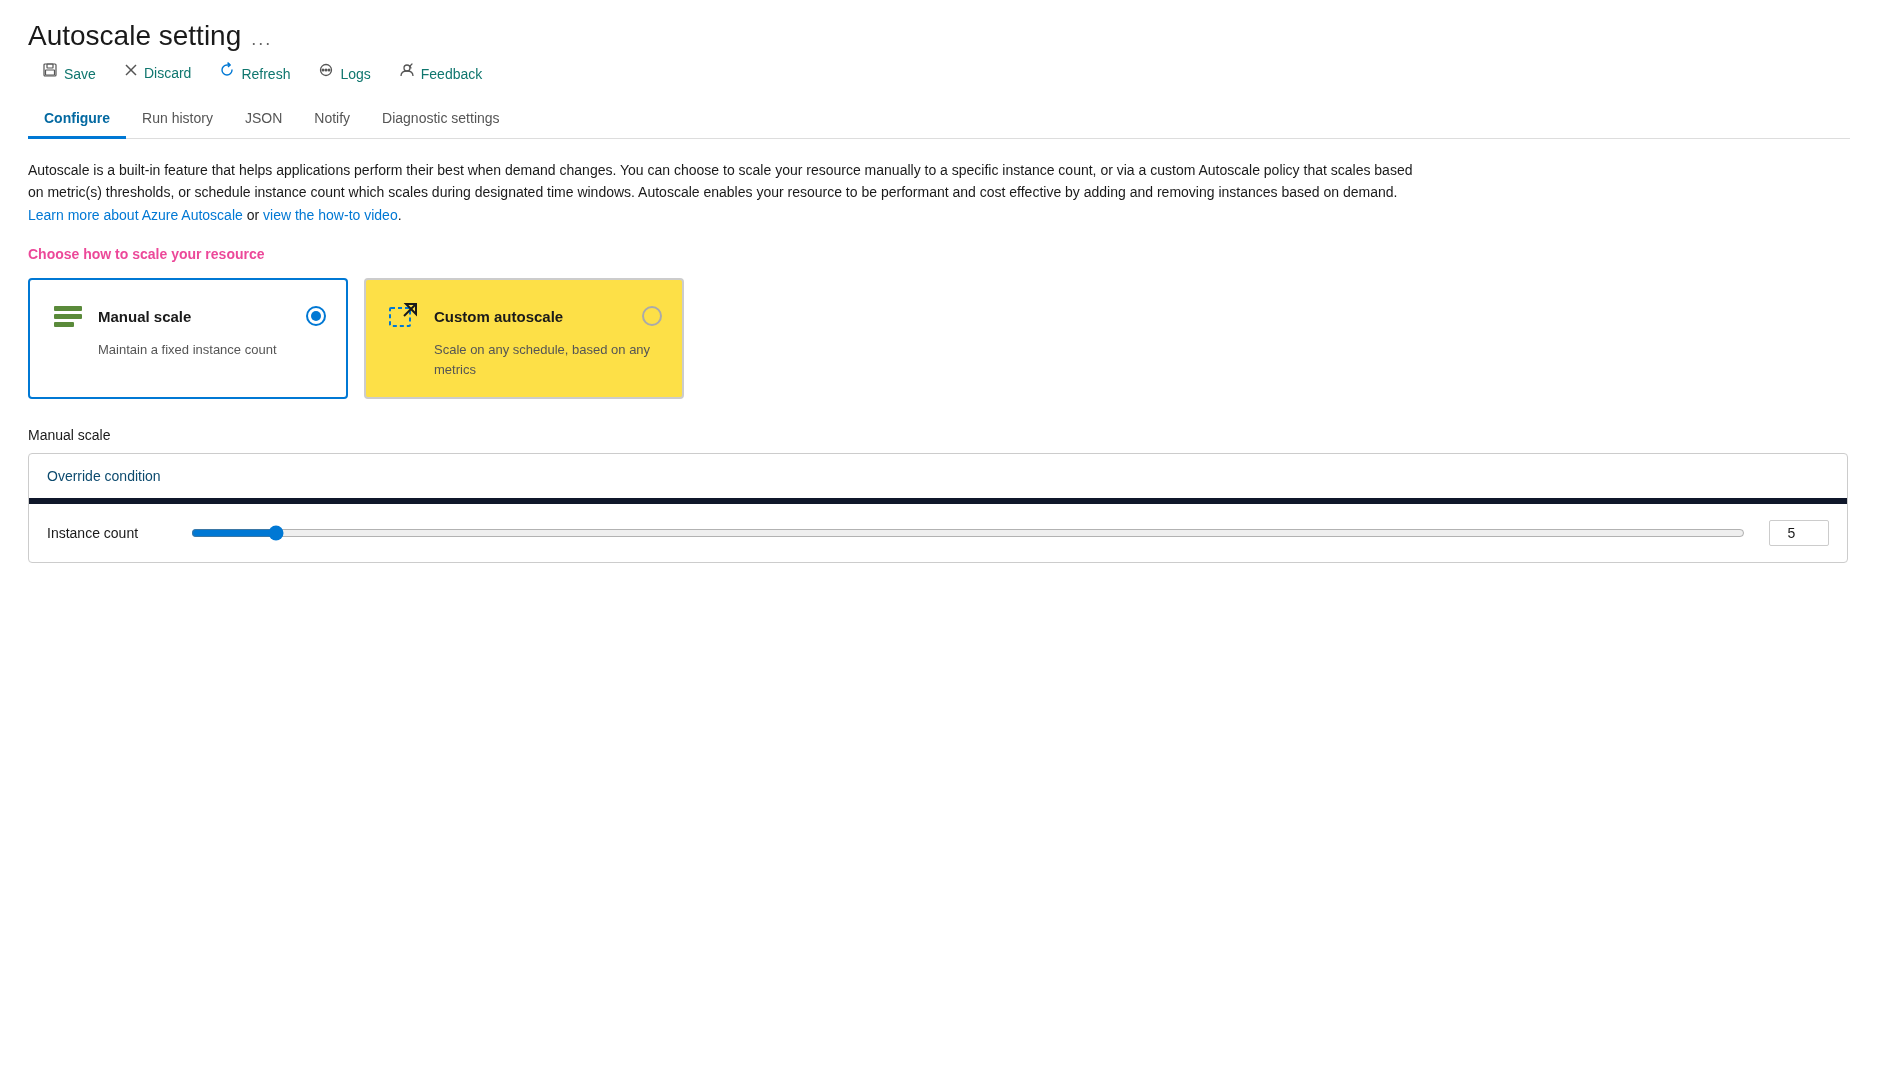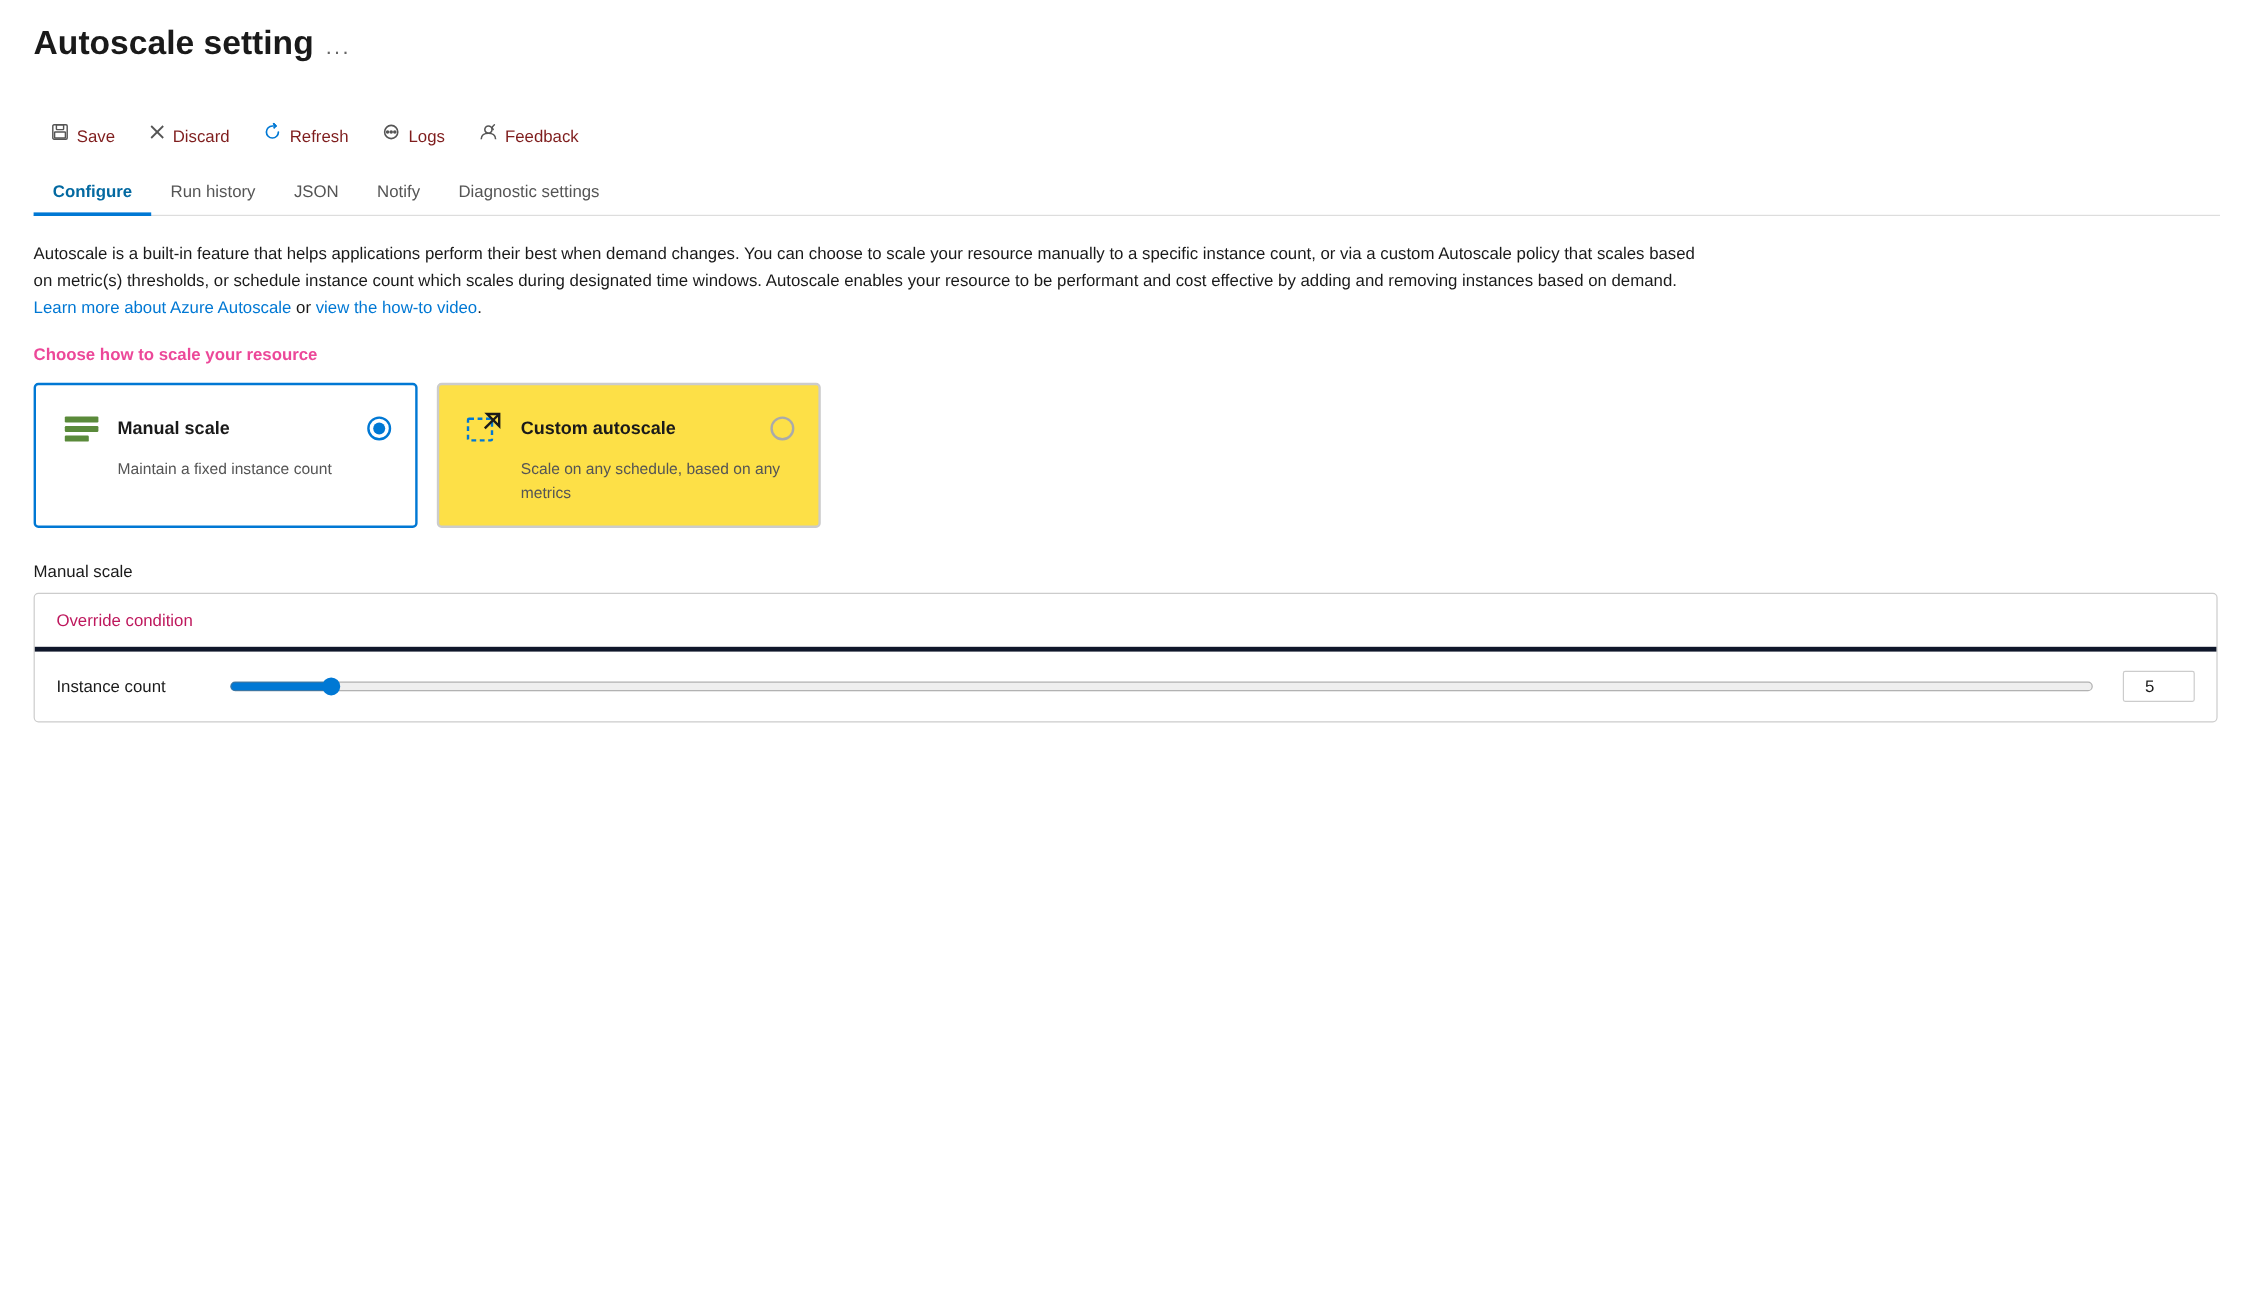--- a/index.html
+++ b/index.html
@@ -8,21 +8,21 @@
       background: #fff;
       color: #1a1a1a;
       font-size: 14px;
     }
     .page-container {
       padding: 20px 28px;
       max-width: 1878px;
     }
     .page-title {
       font-size: 28px;
-      font-weight: 700;
+      font-weight: 400;
       color: #1a1a1a;
       display: flex;
       align-items: center;
       gap: 10px;
     }
     .page-title-ellipsis {
       font-size: 18px;
       color: #666;
       font-weight: 400;
       letter-spacing: 2px;
@@ -35,30 +35,29 @@
     }
     .toolbar {
       display: flex;
       align-items: center;
       gap: 0px;
       margin-bottom: 0px;
       padding-bottom: 8px;
     }
     .toolbar-btn {
       display: flex;
-      align-items: center;
+      align-items: flex-end;
       gap: 6px;
       background: none;
       border: none;
       cursor: pointer;
       padding: 6px 14px;
       font-size: 14px;
-      color: #7f1d1d;
+      color: #0f766e;
       border-radius: 2px;
-      margin-top: 40px;
     }
     .toolbar-btn .icon {
       font-size: 16px;
     }
     .tabs-container {
       border-bottom: 1px solid #ddd;
       display: flex;
       gap: 0;
       margin-top: 4px;
     }
@@ -172,23 +171,23 @@
       margin-bottom: 10px;
     }
     .override-box {
       border: 1px solid #ccc;
       border-radius: 4px;
       width: 100%;
       max-width: 1820px;
     }
     .override-header {
       padding: 14px 18px;
-      border-bottom: 4px solid #0f172a;
-      font-size: 14px;
-      color: #be185d;
+      border-bottom: 6px solid #0f172a;
+      font-size: 14px;
+      color: #0c4a6e;
       font-weight: 500;
     }
     .override-body {
       padding: 16px 18px;
       display: flex;
       align-items: center;
       gap: 24px;
     }
     .instance-label {
       font-size: 14px;

